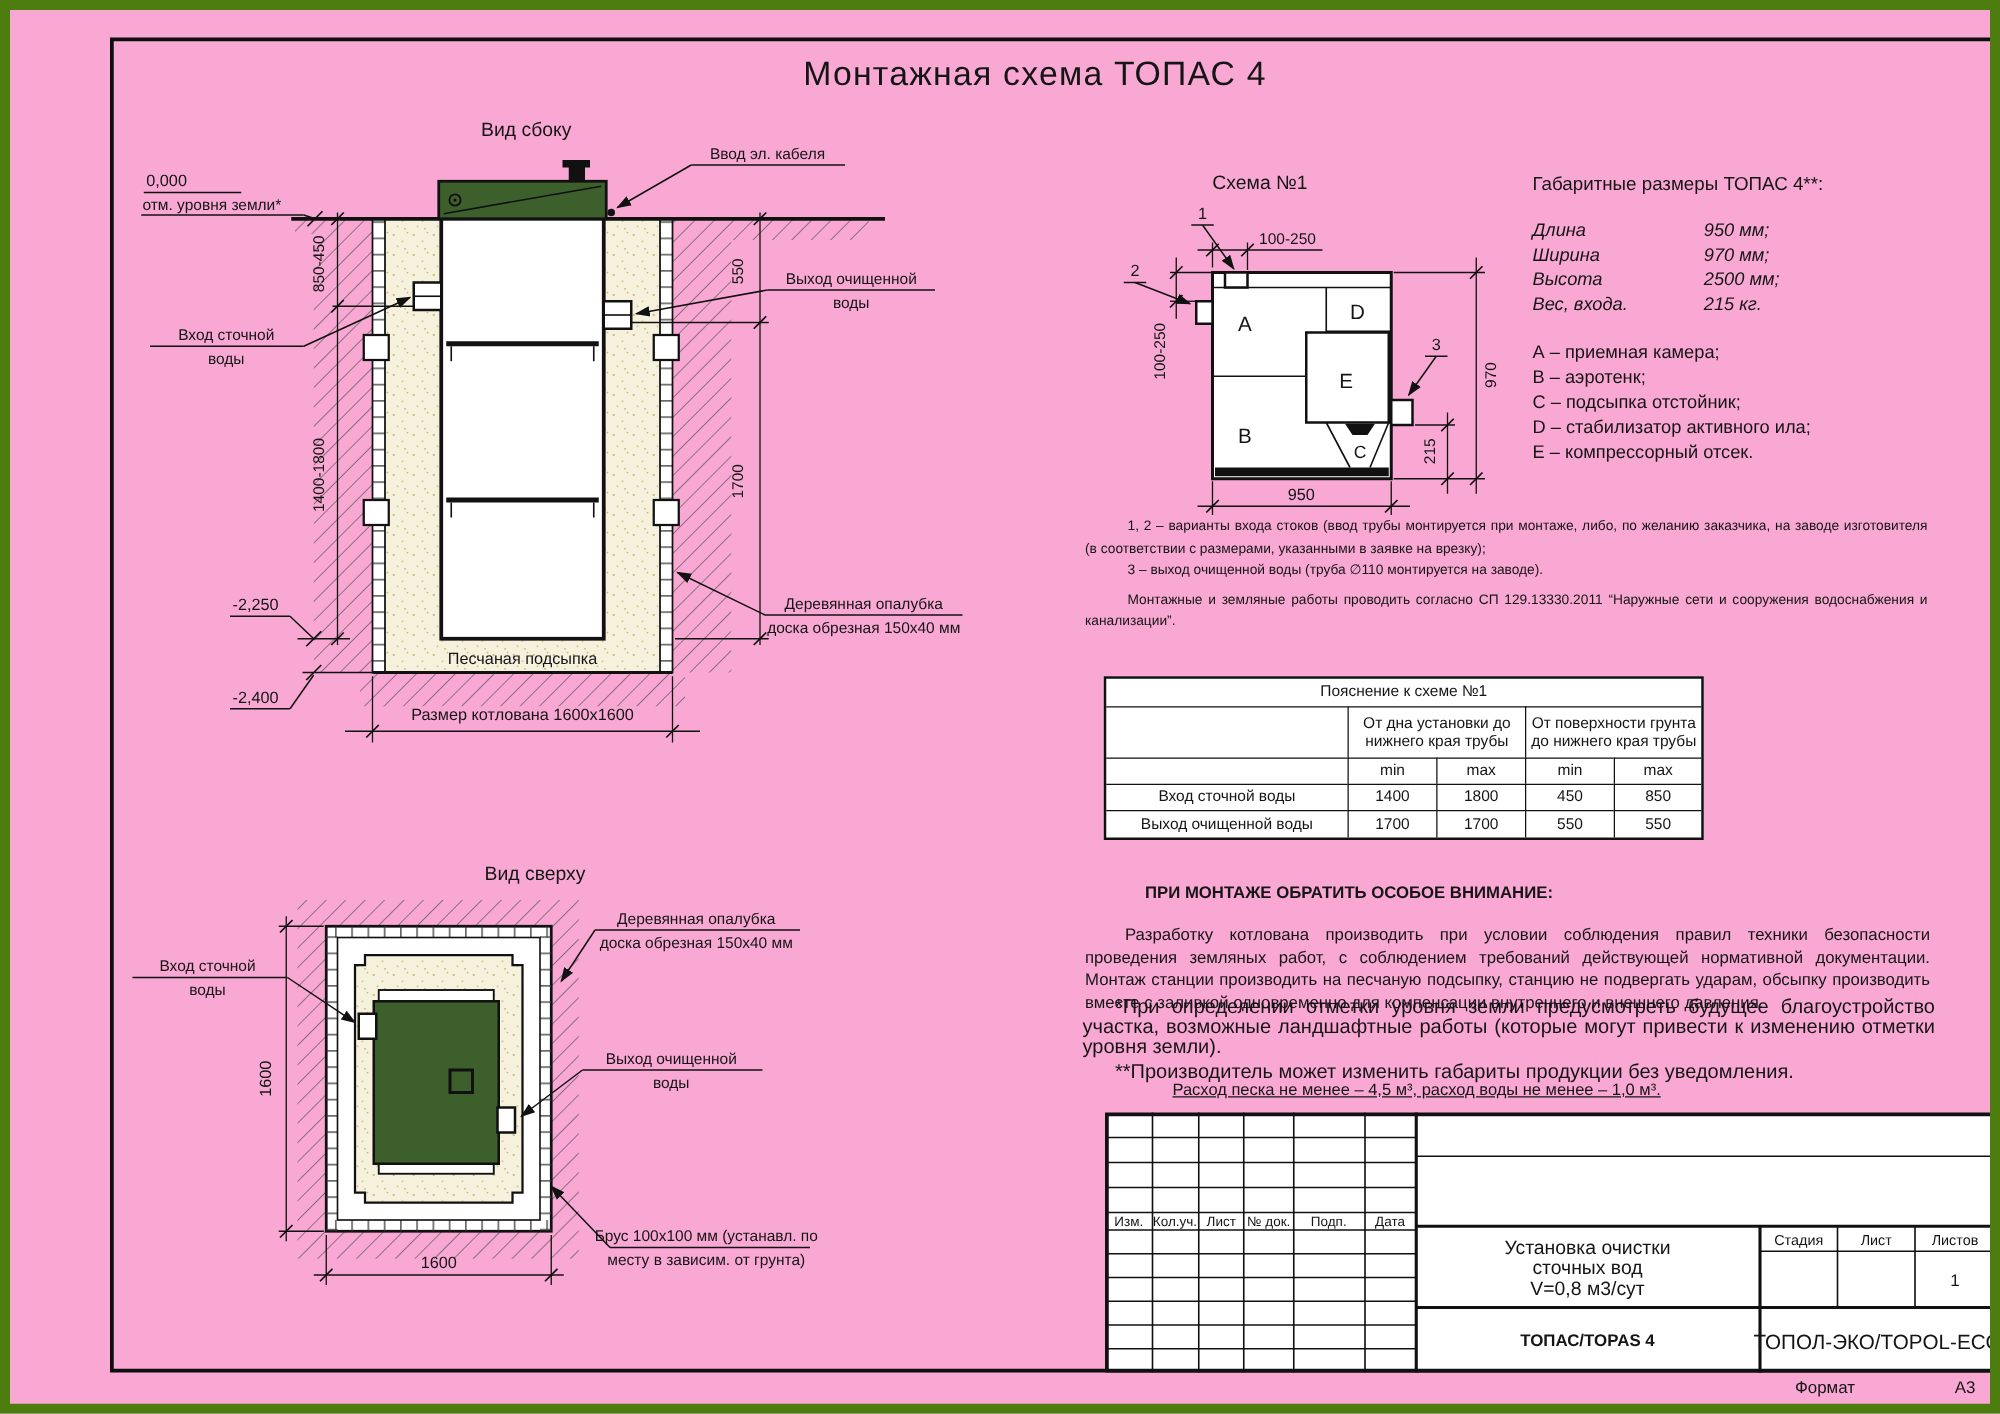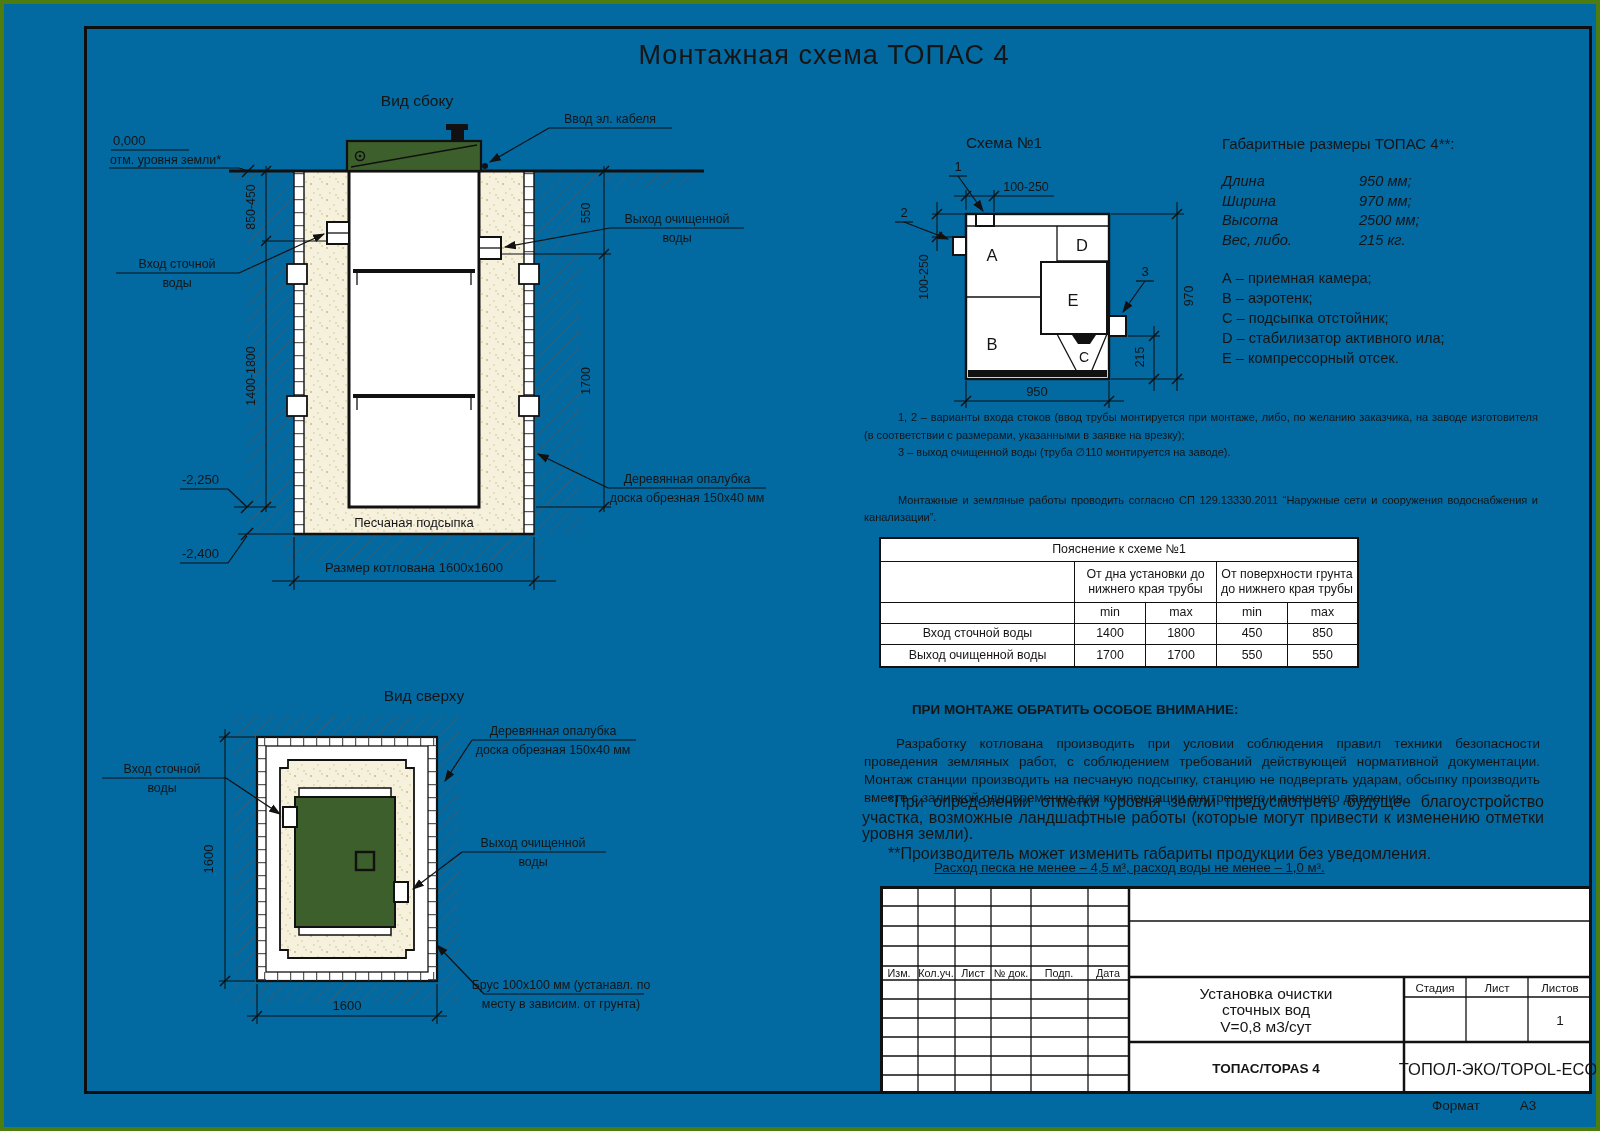--- a/index.html
+++ b/index.html
@@ -1,35 +1,35 @@
 <!DOCTYPE html>
 <html><head>
 <meta charset="utf-8">
 <style>
   html,body{margin:0;padding:0;background:#e8e8e8;}
-  .page{position:relative;width:1600px;height:1131px;background:#0369a1;border:4px solid #4d7c0f;
+  .page{position:relative;width:1600px;height:1131px;background:#f9a8d4;border:8px solid #4d7c0f;
         box-sizing:border-box;overflow:hidden;font-family:"Liberation Sans",sans-serif;color:#151515;}
   .abs{position:absolute;}
   .frame{left:80px;top:22px;width:1508px;height:1068px;border:3px solid #0e0e0e;box-sizing:border-box;}
   .sheet-title{left:570px;top:36px;width:500px;text-align:center;font-size:27px;letter-spacing:1px;}
   .view-title{font-size:15.5px;text-align:center;width:160px;}
   svg{overflow:visible;font-family:"Liberation Sans",sans-serif;}
   svg text{fill:#151515;}
   .ln{stroke:#111;fill:none;stroke-width:1.3px;}
   .tk{stroke:#111;stroke-width:1.4px;}
   .dim{stroke:#111;stroke-width:1.05px;fill:none;}
   .lead{stroke:#111;stroke-width:1.2px;fill:none;}
   .t12{font-size:12.4px;} .t13{font-size:13px;}
   .specs-title{font-size:15px;}
   .srow{line-height:19.5px;font-size:14.6px;font-style:italic;}
   .slabel{display:inline-block;width:137px;}
   .legend div{line-height:20px;font-size:14.6px;}
   .notes{width:674px;font-size:11px;line-height:17.6px;}
   .notes p{margin:0;text-indent:34px;text-align:justify;}
-  .notes p.gap{margin-top:30px;}
+  .notes p.gap{margin-top:6px;}
   .spec-table{left:875px;top:533px;display:grid;grid-template-columns:193px 71px 71px 71px 70px;
       grid-template-rows:22px 41px 21px 21px 22px;border:2.5px solid #111;background:#fff;font-size:12.4px;}
   .spec-table .c{border-left:1.5px solid #111;border-top:1.5px solid #111;display:flex;align-items:center;
       justify-content:center;text-align:center;line-height:1.25;padding:0 2px;box-sizing:border-box;}
   .spec-table .nl{border-left:none;} .spec-table .nt{border-top:none;}
   .attn{width:676px;font-size:13.4px;line-height:18px;}
   .attn h4{margin:16px;font-size:13.4px;text-indent:32px;}
   .attn p{margin:2px 0 0 0;text-indent:32px;text-align:justify;}
   .fnotes{width:682px;font-size:16px;line-height:16px;}
   .fnotes p{margin:0 0 4px 0;text-indent:26px;text-align:justify;}
@@ -349,21 +349,21 @@
       <text class="t13" x="1033" y="392" text-anchor="middle">950</text>
     </g>
   </svg>
 
   <div class="abs" style="left:1218px;top:131px;width:330px">
     <div class="specs-title">Габаритные размеры ТОПАС 4**:</div>
     <div style="margin-top:20px">
       <div class="srow"><span class="slabel">Длина</span><span>950 мм;</span></div>
       <div class="srow"><span class="slabel">Ширина</span><span>970 мм;</span></div>
       <div class="srow"><span class="slabel">Высота</span><span>2500 мм;</span></div>
-      <div class="srow"><span class="slabel">Вес, либо.</span><span>215 кг.</span></div>
+      <div class="srow"><span class="slabel">Вес, входа.</span><span>215 кг.</span></div>
     </div>
     <div class="legend" style="margin-top:18px">
       <div>А – приемная камера;</div>
       <div>В – аэротенк;</div>
       <div>С – подсыпка отстойник;</div>
       <div>D – стабилизатор активного ила;</div>
       <div>Е – компрессорный отсек.</div>
     </div>
   </div>
 
@@ -451,15 +451,15 @@
       <text x="617" y="106" text-anchor="middle">Лист</text>
       <text x="680" y="106" text-anchor="middle">Листов</text>
     </g>
     <text x="680" y="139" text-anchor="middle" style="font-size:13.5px">1</text>
     <text x="386" y="187" text-anchor="middle" style="font-size:13.5px;font-weight:bold">ТОПАС/TOPAS 4</text>
     <text x="618" y="189" text-anchor="middle" style="font-size:16.5px">ТОПОЛ-ЭКО/TOPOL-ECO</text>
   </svg>
 
   <div class="abs fmt" style="left:1428px;top:1094px">
     <span>Формат</span>
-    <span style="margin-left:36px">А3</span>
+    <span style="margin-left:76px">А3</span>
   </div>
 </div>
 
 </body></html>

